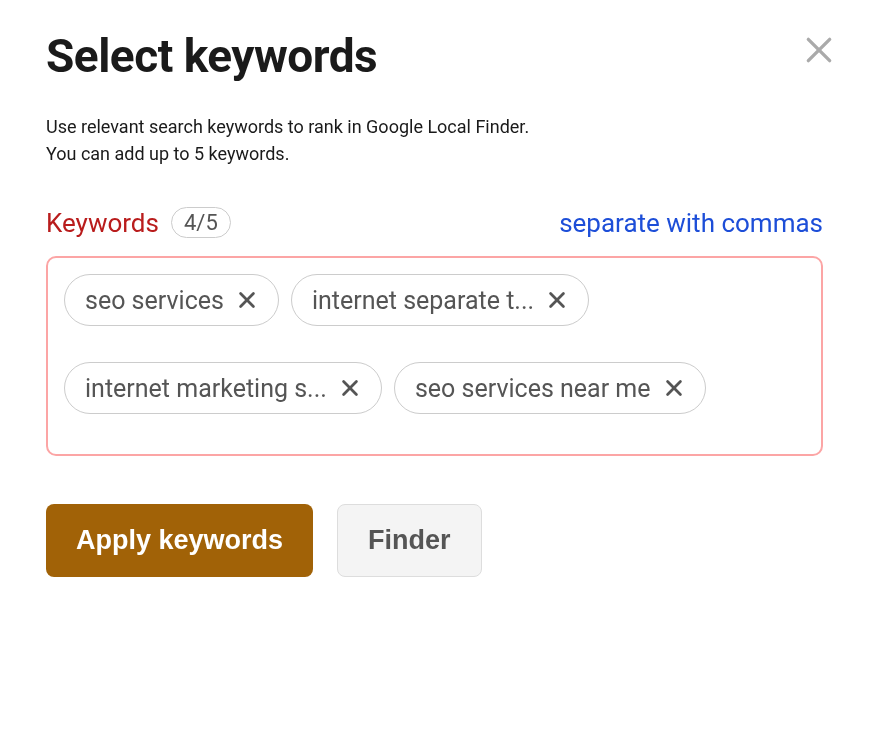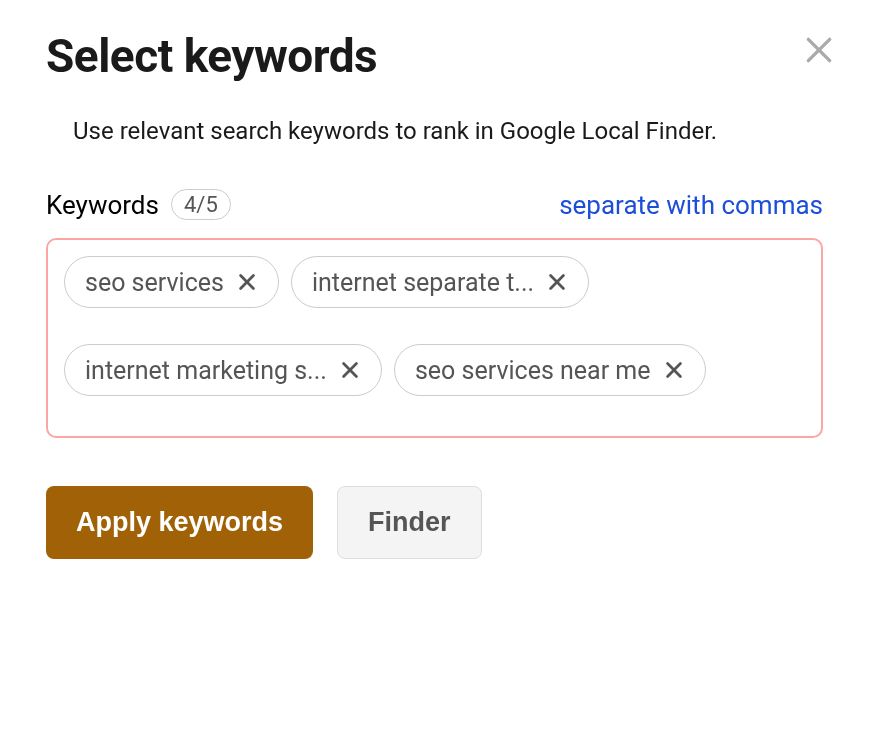--- a/index.html
+++ b/index.html
@@ -35,40 +35,39 @@
       height: 32px;
     }
     .title {
       font-size: 46px;
       font-weight: 700;
       color: #1a1a1a;
       margin-bottom: 30px;
       letter-spacing: -0.5px;
     }
     .description {
-      font-size: 24px;
+      font-size: 18px;
       color: #1a1a1a;
       line-height: 1.5;
       margin-bottom: 40px;
-      margin-left: 27px;
     }
     .keywords-header {
       display: flex;
       align-items: center;
       justify-content: space-between;
       margin-bottom: 18px;
     }
     .keywords-label-wrap {
       display: flex;
       align-items: center;
       gap: 12px;
     }
     .keywords-label {
       font-size: 26px;
-      color: #000000;
+      color: #b91c1c;
     }
     .count-badge {
       font-size: 22px;
       color: #555;
       border: 1px solid #ccc;
       border-radius: 16px;
       padding: 2px 12px;
     }
     .hint {
       font-size: 26px;
@@ -139,20 +138,21 @@
     <svg viewBox="0 0 24 24" fill="none" stroke="currentColor" stroke-width="2.5" stroke-linecap="round">
       <line x1="4" y1="4" x2="20" y2="20"></line>
       <line x1="20" y1="4" x2="4" y2="20"></line>
     </svg>
   </div>
 
   <h1 class="title">Select keywords</h1>
 
   <div class="description">
     <span>Use relevant search keywords to rank in Google Local Finder.</span><br>
+    <span>You can add up to 5 keywords.</span>
   </div>
 
   <div class="keywords-header">
     <div class="keywords-label-wrap">
       <span class="keywords-label">Keywords</span>
       <span class="count-badge">4/5</span>
     </div>
     <span class="hint">separate with commas</span>
   </div>
 

